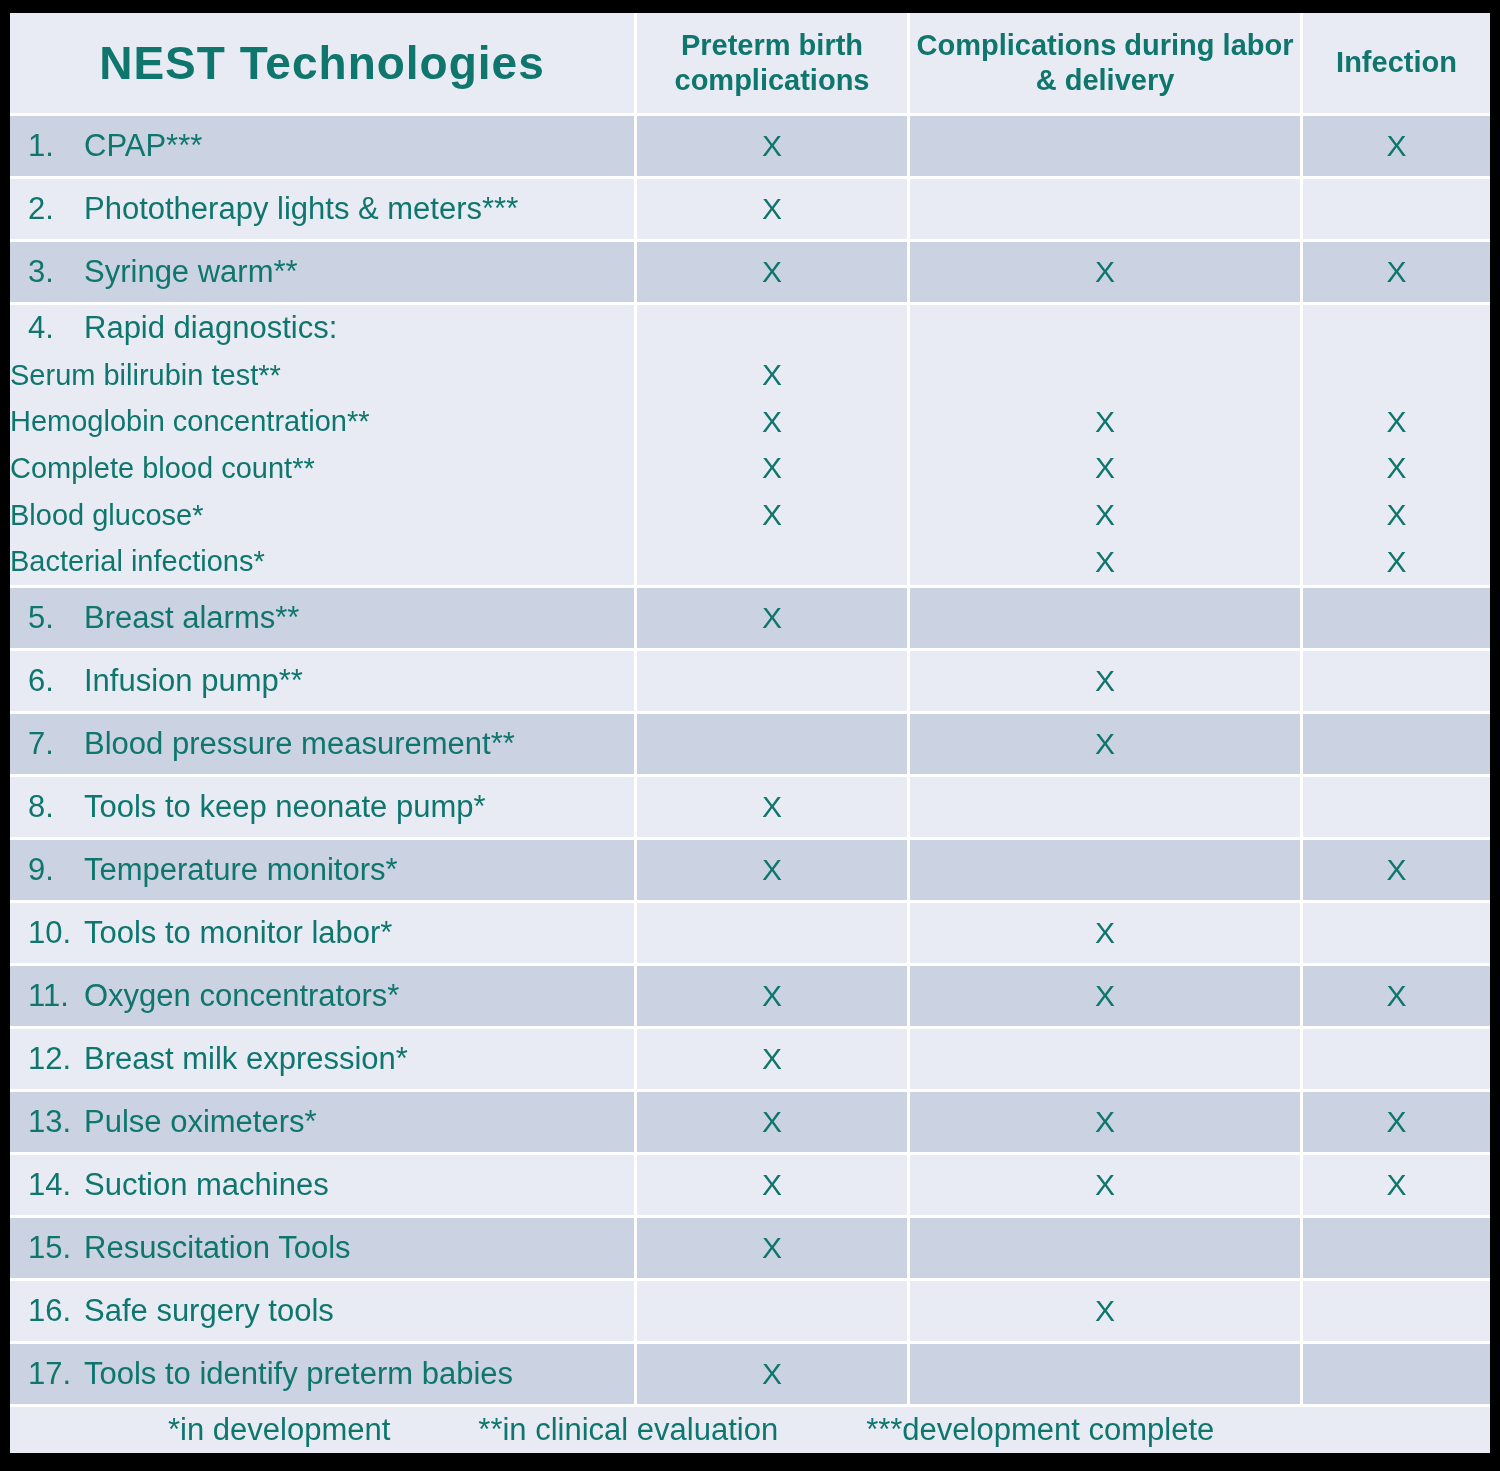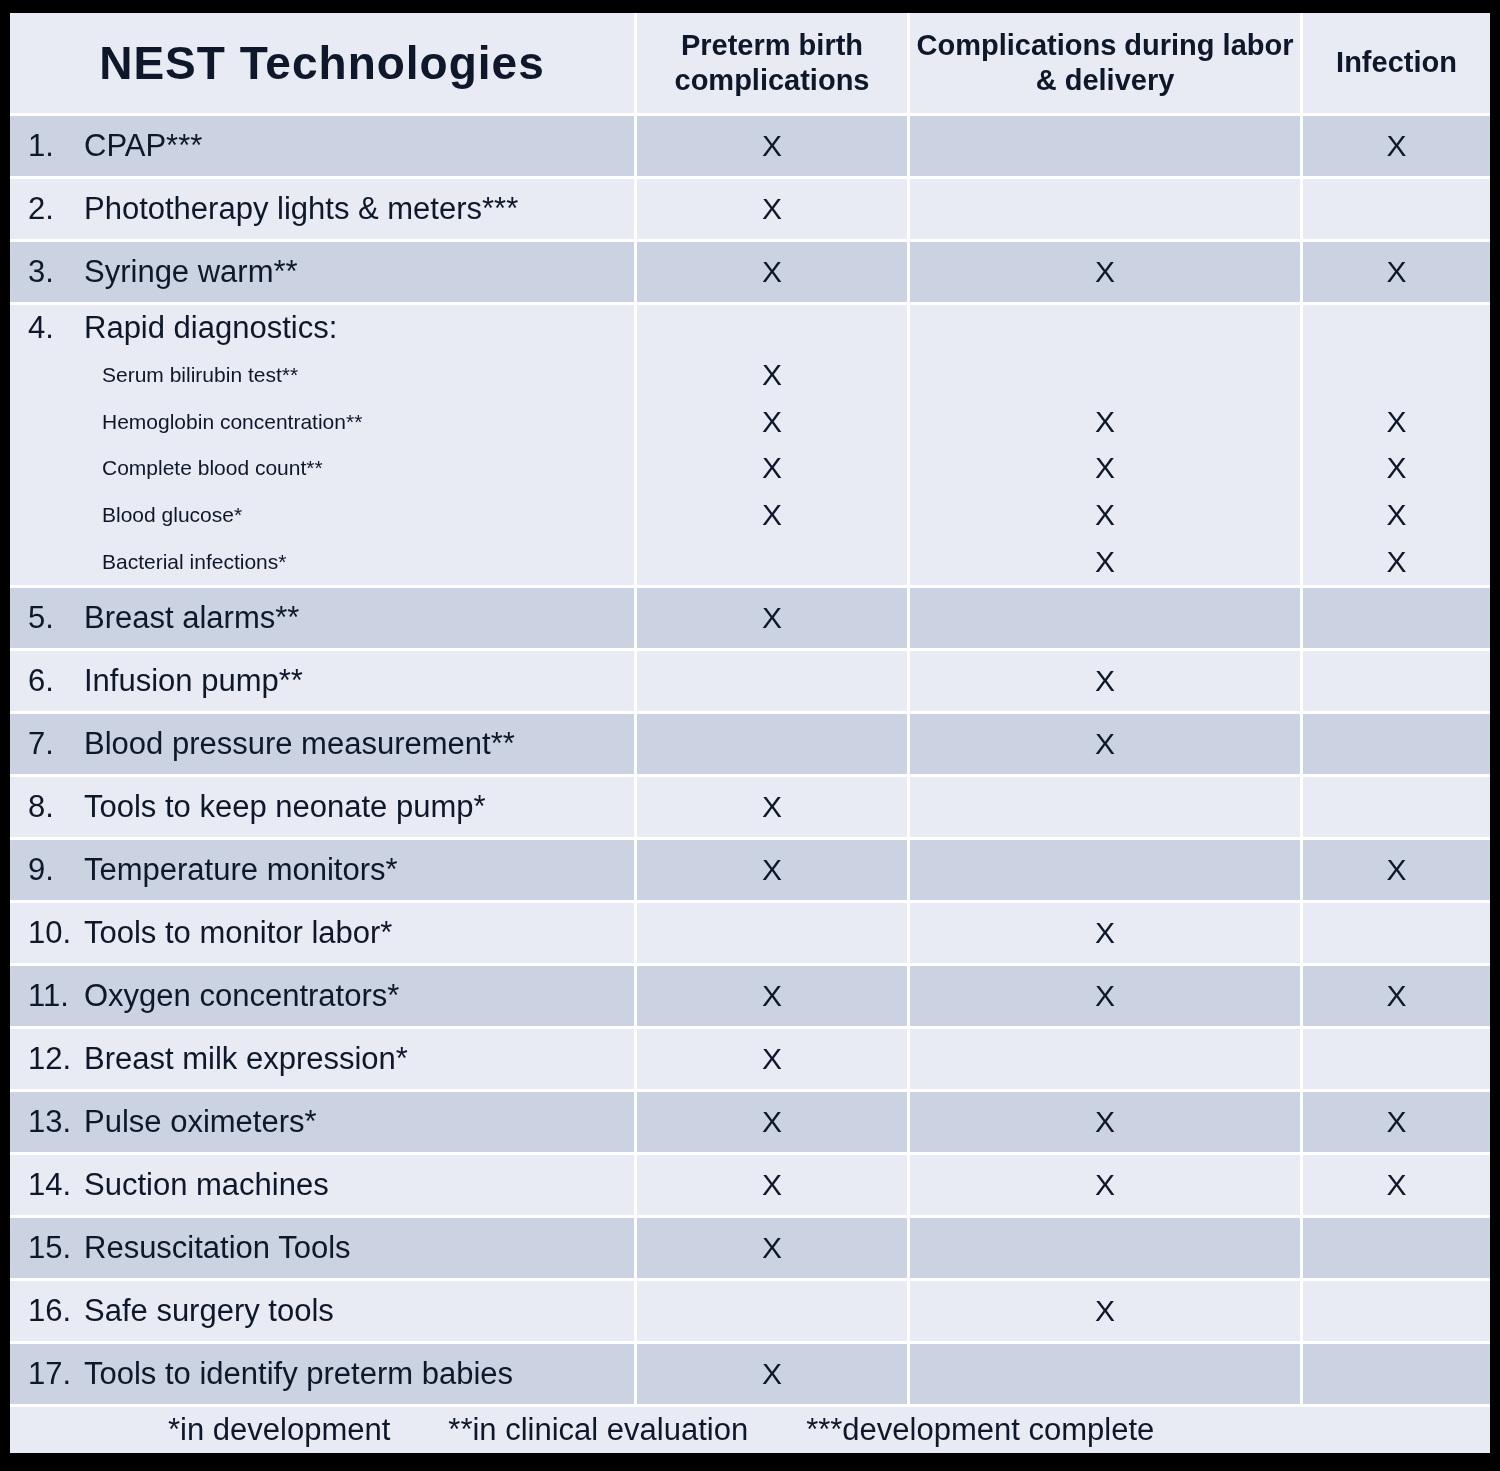--- a/index.html
+++ b/index.html
@@ -3,21 +3,21 @@
 <meta charset="utf-8">
 <style>
   html,body { margin:0; padding:0; background:#000; }
   .frame {
     position:relative;
     width:1500px; height:1471px;
     box-sizing:border-box;
     background:#000;
     padding:13px 10px 18px 10px;
     font-family:"Liberation Sans", sans-serif;
-    color:#0f172a;
+    color:#0f766e;
     overflow:hidden;
   }
   .tbl {
     width:100%; height:100%;
     background:#ffffff;
     display:flex; flex-direction:column;
     row-gap:3px;
   }
   .row {
     display:grid;
@@ -36,28 +36,28 @@
   .lbl { font-size:31px; white-space:nowrap; }
   .mark-cell { justify-content:center; font-size:30px; }
   
   .hdr .cell { justify-content:center; text-align:center; }
   .title-cell { font-size:46px; font-weight:bold; letter-spacing:1px; }
   .colhead { font-size:29px; font-weight:bold; line-height:1.22; padding:0 6px; }
   
   .tall .cell { flex-direction:column; align-items:stretch; padding:0; }
   .slot { flex:1; display:flex; align-items:center; }
   .slot.head { padding-left:18px; }
-  .slot.sub { padding-left:92px; font-size:21px; white-space:nowrap; }
+  .slot.sub { font-size:29px; white-space:nowrap; }
   .slot.mark { justify-content:center; font-size:30px; }
   
   .footer {
     height:46px; flex:none;
     background:#e8ebf3;
     display:flex; align-items:center;
-    padding-left:158px; column-gap:58px;
+    padding-left:158px; column-gap:88px;
     font-size:31px;
   }
 </style>
 </head>
 <body>
 
 <div class="frame">
   <div class="tbl">
 
     <div class="row hdr light">

